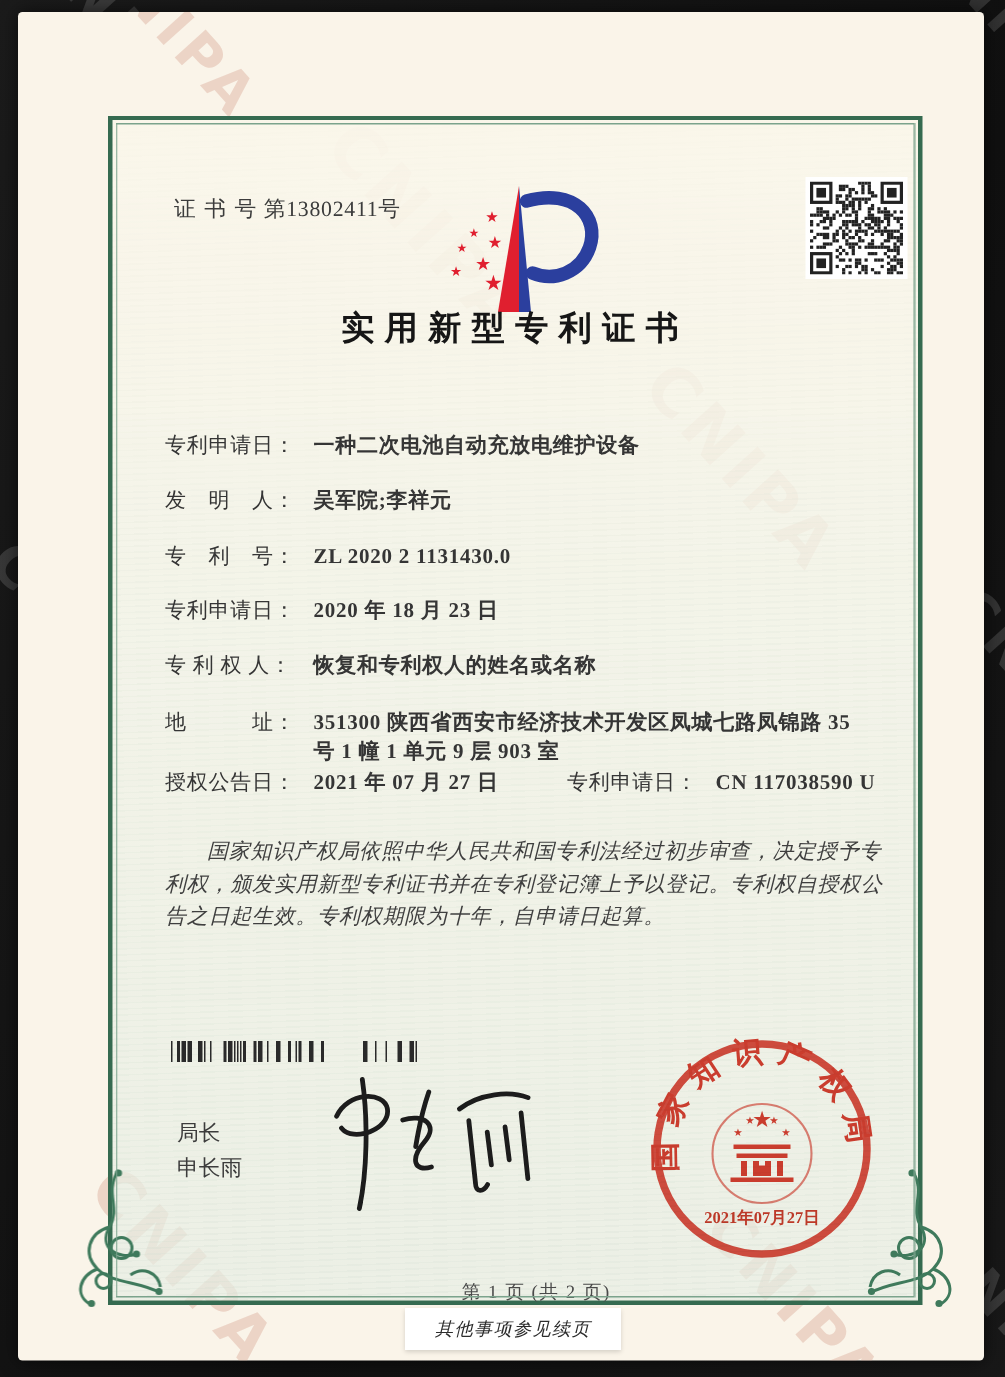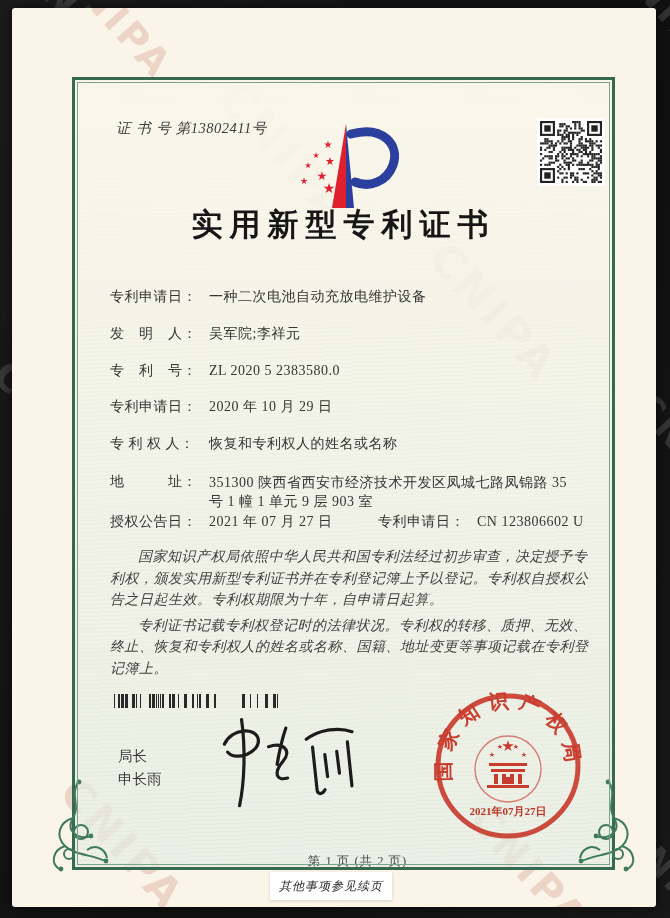--- a/index.html
+++ b/index.html
@@ -18,44 +18,44 @@
         box-shadow:0 0 12px rgba(0,0,0,.6);}
   
   .frame{position:absolute;left:60px;top:69px;width:543px;height:793px;
          border:3px solid #356a50;
          background:
            linear-gradient(180deg,rgba(250,246,234,.95) 0%,rgba(240,243,232,.75) 45%,rgba(229,237,227,.7) 100%),
            repeating-linear-gradient(178deg,rgba(110,150,122,.14) 0 1px,rgba(255,255,255,0) 1px 4px);
          box-sizing:border-box;z-index:3;}
   .frame::after{content:"";position:absolute;inset:2px;border:1px solid #7ba38c;pointer-events:none;}
   
-  .cert-no{position:absolute;left:41px;top:39px;font-size:14.5px;color:#3c3c3c;letter-spacing:1px;font-style:italic;}
+  .cert-no{position:absolute;left:41px;top:50px;font-size:14.5px;color:#3c3c3c;letter-spacing:1px;}
   .cert-no .num{letter-spacing:0.5px;margin-left:4px;}
   .logo{position:absolute;left:208px;top:40px;width:122px;height:92px;}
   .qr{position:absolute;left:462px;top:38px;width:62px;height:62px;background:#fff;padding:3px;}
   .title{position:absolute;left:0;right:0;top:124px;text-align:center;margin:0;
-         font-size:31px;font-weight:bold;color:#161616;letter-spacing:7px;}
+         font-size:22px;font-weight:bold;color:#161616;letter-spacing:7px;}
   .rows{position:absolute;left:35px;top:208px;right:22px;font-size:14px;color:#353535;}
   .row{position:absolute;left:0;right:0;white-space:nowrap;}
   .lbl{display:inline-block;width:99px;letter-spacing:.5px;}
-  .val{display:inline-block;letter-spacing:.5px;}
+  .val{display:inline-block;letter-spacing:.5px;font-weight:bold;}
   .val.multiline{white-space:normal;width:372px;vertical-align:top;line-height:19px;}
   .pair2{position:absolute;left:268px;top:0;}
   .legal{position:absolute;left:35px;top:466px;width:484px;font-size:14px;line-height:21.5px;
          color:#3f3f3f;font-style:italic;}
-  .legal p{margin:0 0 4px 0;text-indent:2em;letter-spacing:.5px;}
+  .legal p{margin:12px 0 4px 0;text-indent:2em;letter-spacing:.5px;}
   .barcode{position:absolute;left:36px;top:614px;width:170px;height:14px;}
   .signer{position:absolute;left:43px;top:666px;font-size:14.5px;color:#3c3c3c;line-height:23px;font-family:Liberation Mono, monospace;}
   .signature{position:absolute;left:128px;top:628px;width:170px;height:105px;transform:rotate(-2deg);}
   .seal{position:absolute;left:358px;top:611px;width:150px;height:150px;mix-blend-mode:multiply;opacity:.95;}
   .page-footer{position:absolute;left:0;right:0;top:773px;text-align:center;font-size:12.5px;color:#4a4a4a;letter-spacing:1px;margin-left:28px;}
   .flourish{position:absolute;width:84px;height:104px;}
   .flourish.bl{left:-40px;top:690px;}
   .flourish.br{right:-40px;top:690px;transform:scaleX(-1);}
-  .cont-tab{position:absolute;left:258px;top:864px;width:122px;height:28px;background:#ffffff;
+  .cont-tab{position:absolute;left:258px;top:864px;width:144px;height:28px;background:#ffffff;
             display:flex;align-items:center;justify-content:center;
             box-shadow:0 1px 3px rgba(0,0,0,.15);}
   .cont-tab span{font-size:12px;font-style:italic;color:#2c2c2c;letter-spacing:1px;}
 </style>
 </head>
 <body>
 
 <div class="stage">
 
   <div class="wm dark" style="left:2px;top:-6px;font-size:40px">CNIPA</div>
@@ -398,42 +398,41 @@
       <h1 class="title">实用新型专利证书</h1>
 
       <div class="rows">
         <div class="row" style="top:0">
           <span class="lbl">专利申请日：</span><span class="val">一种二次电池自动充放电维护设备</span>
         </div>
         <div class="row" style="top:37px">
           <span class="lbl">发　明　人：</span><span class="val">吴军院;李祥元</span>
         </div>
         <div class="row" style="top:74px">
-          <span class="lbl">专　利　号：</span><span class="val">ZL 2020 5 2383580.0</span>
+          <span class="lbl">专　利　号：</span><span class="val">ZL 2020 2 1131430.0</span>
         </div>
         <div class="row" style="top:110px">
-          <span class="lbl">专利申请日：</span><span class="val">2020 年 10 月 29 日</span>
+          <span class="lbl">专利申请日：</span><span class="val">2020 年 18 月 23 日</span>
         </div>
         <div class="row" style="top:147px">
           <span class="lbl">专 利 权 人：</span><span class="val">恢复和专利权人的姓名或名称</span>
         </div>
         <div class="row" style="top:185px">
           <span class="lbl">地　　　址：</span><span class="val multiline">351300 陕西省西安市经济技术开发区凤城七路凤锦路 35 号 1 幢 1 单元 9 层 903 室</span>
         </div>
         <div class="row" style="top:225px">
           <span class="lbl">授权公告日：</span><span class="val">2021 年 07 月 27 日</span>
           <span class="pair2">
-            <span class="lbl">专利申请日：</span><span class="val">CN 123806602 U</span>
+            <span class="lbl">专利申请日：</span><span class="val">CN 117038590 U</span>
           </span>
         </div>
       </div>
 
       <div class="legal">
         <p>国家知识产权局依照中华人民共和国专利法经过初步审查，决定授予专利权，颁发实用新型专利证书并在专利登记簿上予以登记。专利权自授权公告之日起生效。专利权期限为十年，自申请日起算。</p>
-        <p>专利证书记载专利权登记时的法律状况。专利权的转移、质押、无效、终止、恢复和专利权人的姓名或名称、国籍、地址变更等事项记载在专利登记簿上。</p>
       </div>
 
       <svg class="barcode" id="barcode-svg" viewBox="0 0 170 14" preserveAspectRatio="none">
           <rect x="3" y="0" width="1" height="14" fill="#2a2a2a"></rect>
           <rect x="7" y="0" width="2" height="14" fill="#2a2a2a"></rect>
           <rect x="10" y="0" width="3" height="14" fill="#2a2a2a"></rect>
           <rect x="14" y="0" width="3" height="14" fill="#2a2a2a"></rect>
           <rect x="21" y="0" width="3" height="14" fill="#2a2a2a"></rect>
           <rect x="25" y="0" width="1" height="14" fill="#2a2a2a"></rect>
           <rect x="29" y="0" width="1" height="14" fill="#2a2a2a"></rect>

